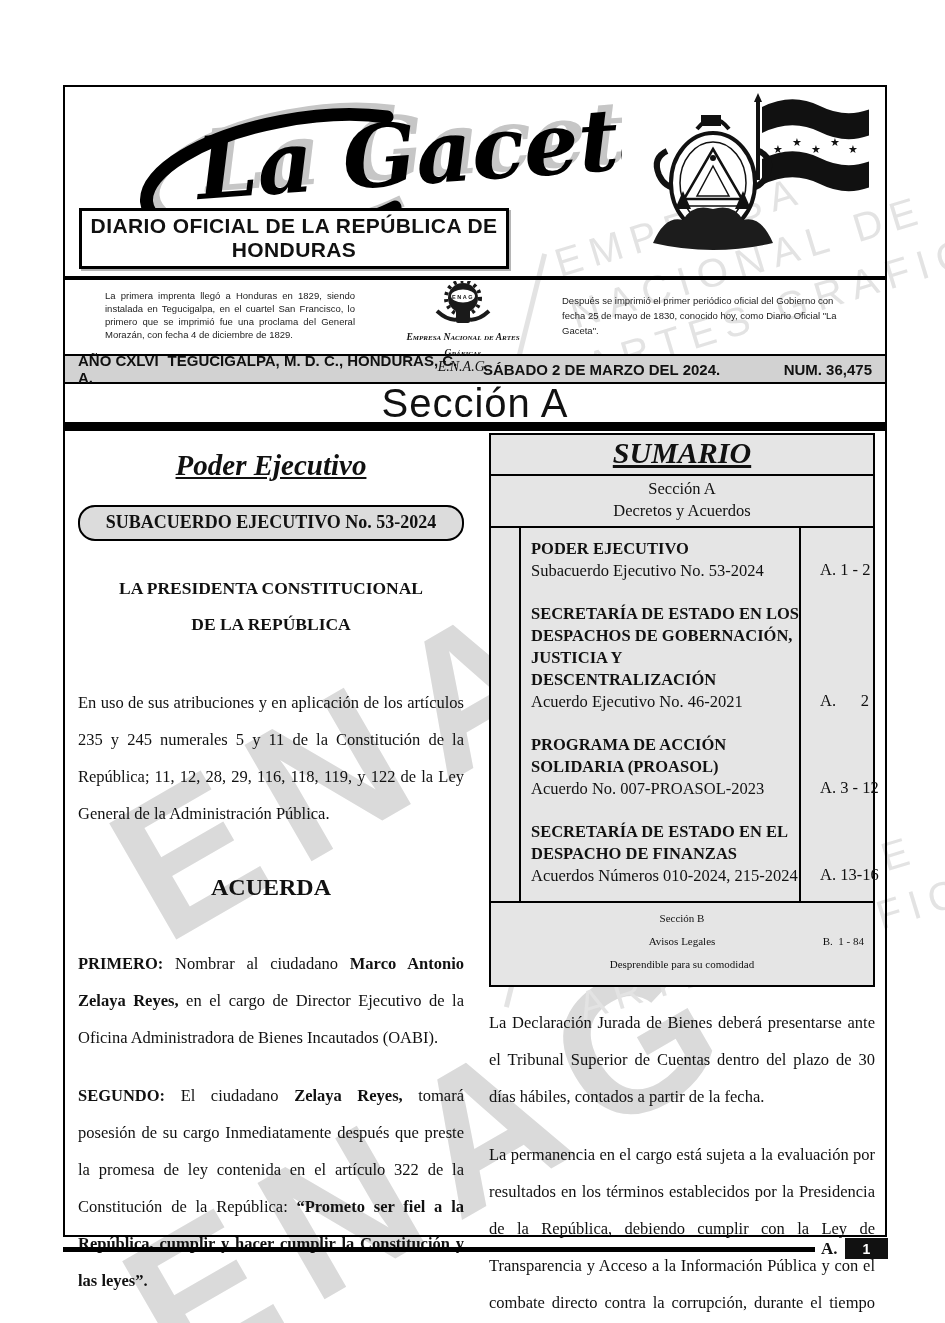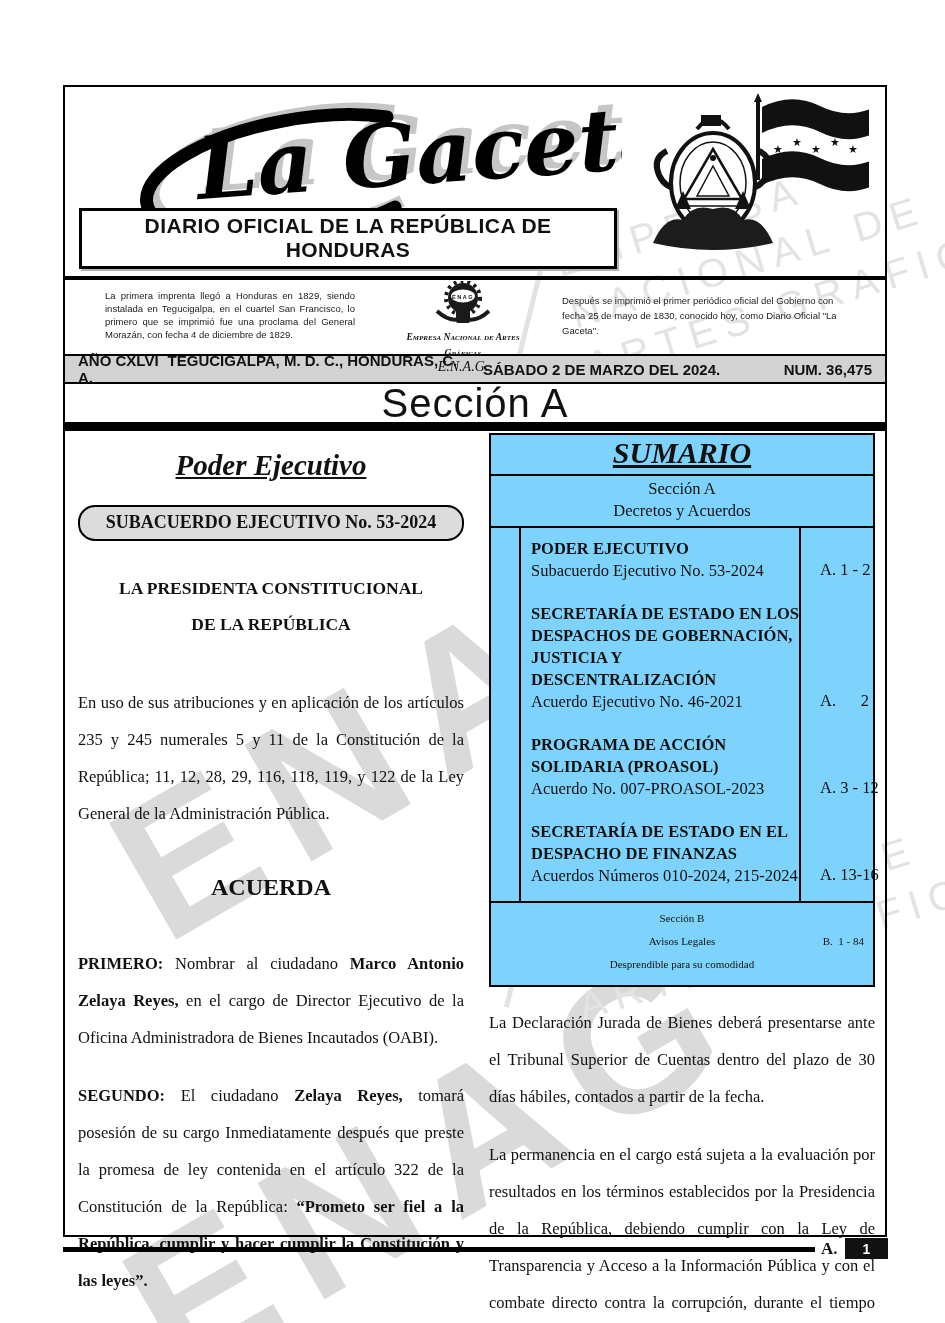--- a/index.html
+++ b/index.html
@@ -22,21 +22,21 @@
   .wm-bar-2 { left:519px; top:884px; }
 
   
   .frame { position:absolute; left:63px; top:85px; width:824px; height:1152px;
            border:2px solid #000; z-index:2; }
 
   
   .masthead { position:relative; height:193px; border-bottom:4px solid #000; }
   .logo-svg { position:absolute; left:12px; top:6px; }
   .coat-svg { position:absolute; right:16px; top:4px; }
-  .diario-box { position:absolute; left:14px; bottom:7px; width:538px; border:3px solid #000;
+  .diario-box { position:absolute; left:14px; bottom:7px; width:430px; border:3px solid #000;
                 box-shadow:2px 2px 0 #b5b5b5; background:#fff; text-align:center; padding:3px 0 4px;
                 font-family:"Liberation Sans", sans-serif; font-weight:bold; font-size:21px; letter-spacing:.4px; }
 
   
   .strip { position:relative; height:74px; }
   .hist-left  { position:absolute; left:40px; top:9px; width:250px; text-align:justify;
                 font-family:"Liberation Sans", sans-serif; font-size:9.5px; line-height:13px; color:#222; }
   .hist-right { position:absolute; left:497px; top:13px; width:282px;
                 font-family:"Liberation Sans", sans-serif; font-size:9.5px; line-height:15px; color:#222; }
   .enag-block { position:absolute; left:322px; top:1px; width:152px; text-align:center; }
@@ -65,21 +65,21 @@
   .pill { margin:23px auto 0; border:2.5px solid #000; border-radius:17px; background:#dcdcdc;
           text-align:center; font-weight:bold; font-size:18px; padding:5px 0 6px; }
   .presidenta { margin-top:29px; text-align:center; font-weight:bold; font-size:17.5px; line-height:36px; }
   .para { font-size:16.5px; line-height:37px; text-align:justify; }
   .para .b { font-weight:bold; }
   .intro { margin-top:42px; }
   .acuerda { margin-top:42px; text-align:center; font-weight:bold; font-size:24px; }
   .primero { margin-top:44px; } .segundo { margin-top:21px; }
 
   
-  .sumario { border:2px solid #000; background:#7dd3fc; }
+  .sumario { border:2px solid #000; background:#e5e5e5; }
   .sum-title { text-align:center; font-weight:bold; font-style:italic; font-size:30px;
                text-decoration:underline; padding:1px 0 4px; border-bottom:2px solid #000; }
   .sum-sect { text-align:center; font-size:16.5px; line-height:22px; padding:2px 0 4px;
               border-bottom:2px solid #000; }
   .sum-body { position:relative; padding:10px 0 2px; }
   .vl { position:absolute; top:0; bottom:0; width:2px; background:#000; }
   .vl-left { left:28px; } .vl-right { right:72px; }
   .entry { display:flex; padding-left:40px; margin-bottom:21px; }
   .entry:last-child { margin-bottom:12px; }
   .etxt { flex:1; padding-right:8px; }

